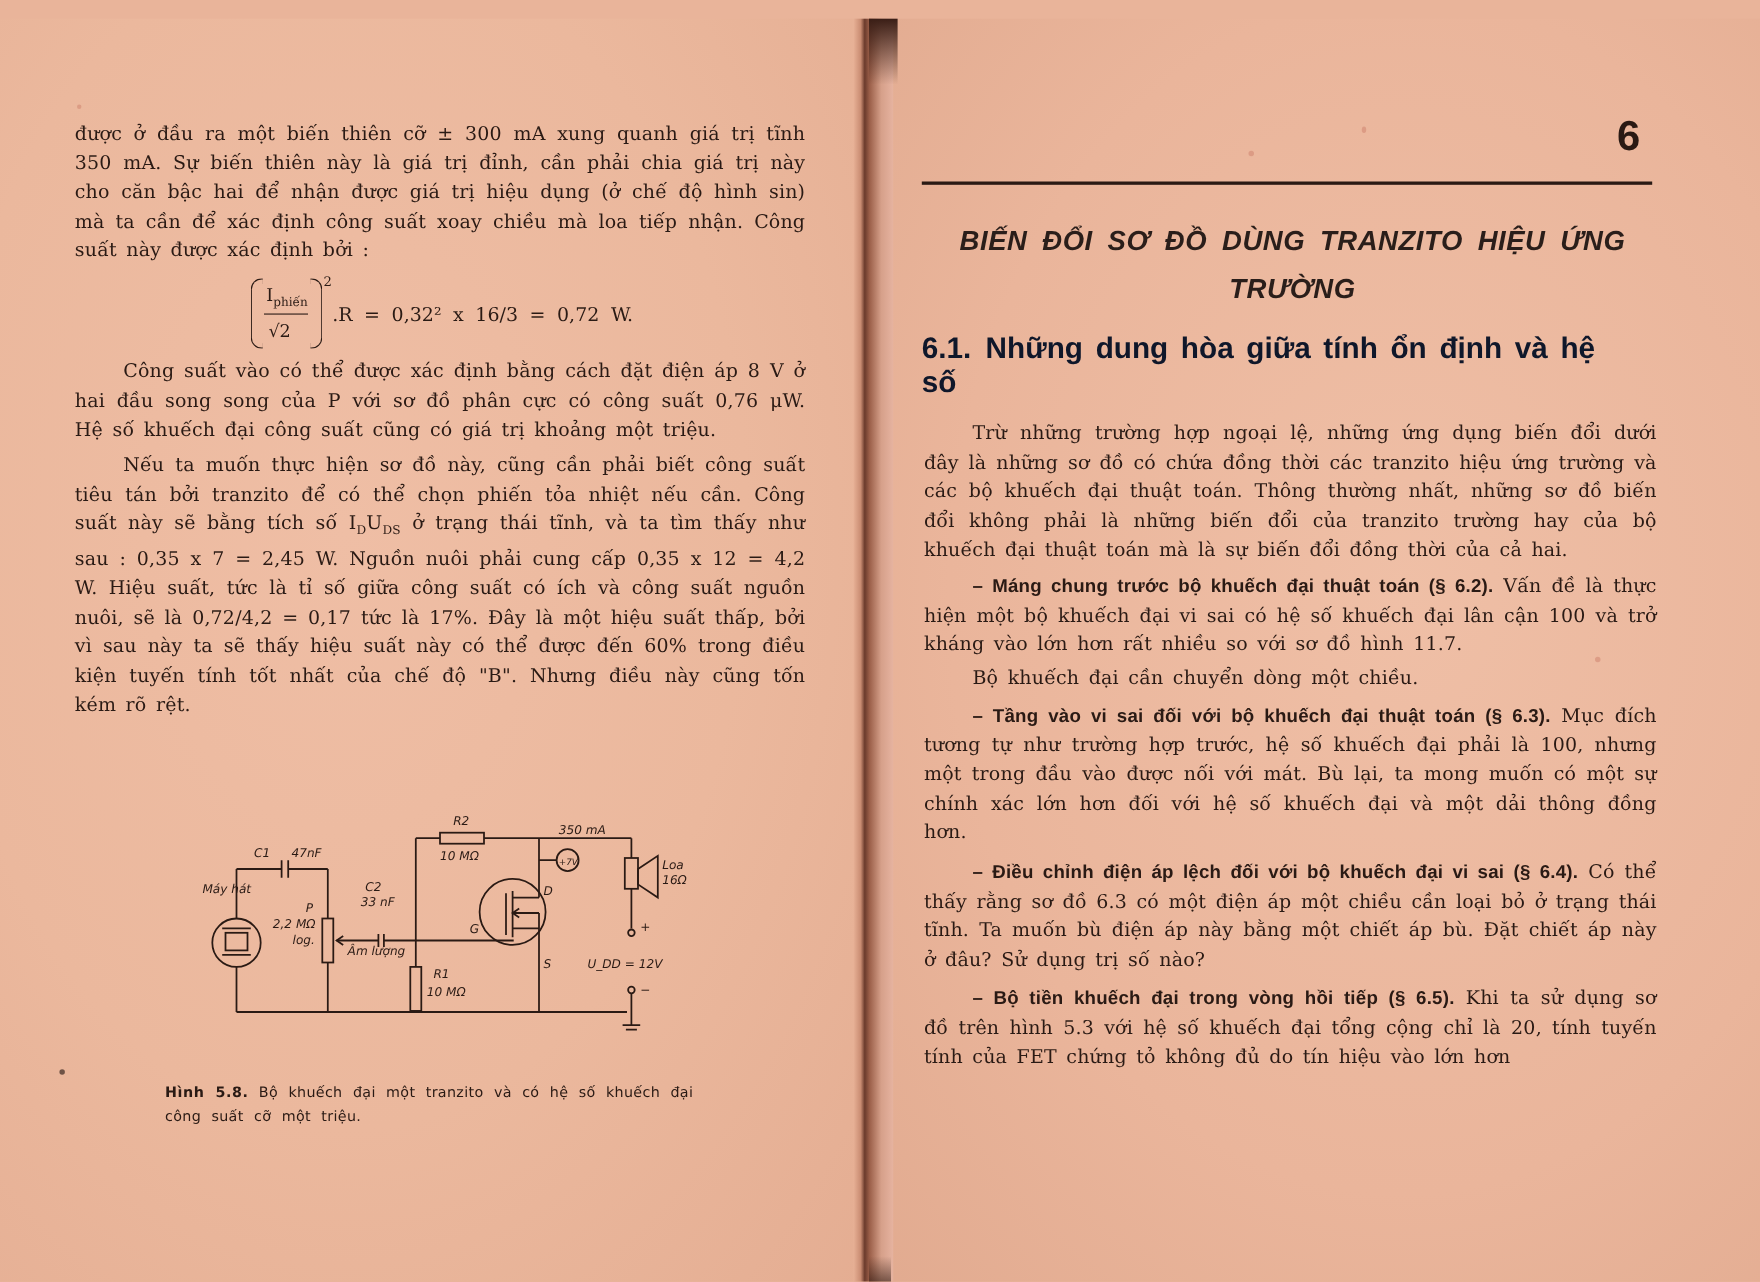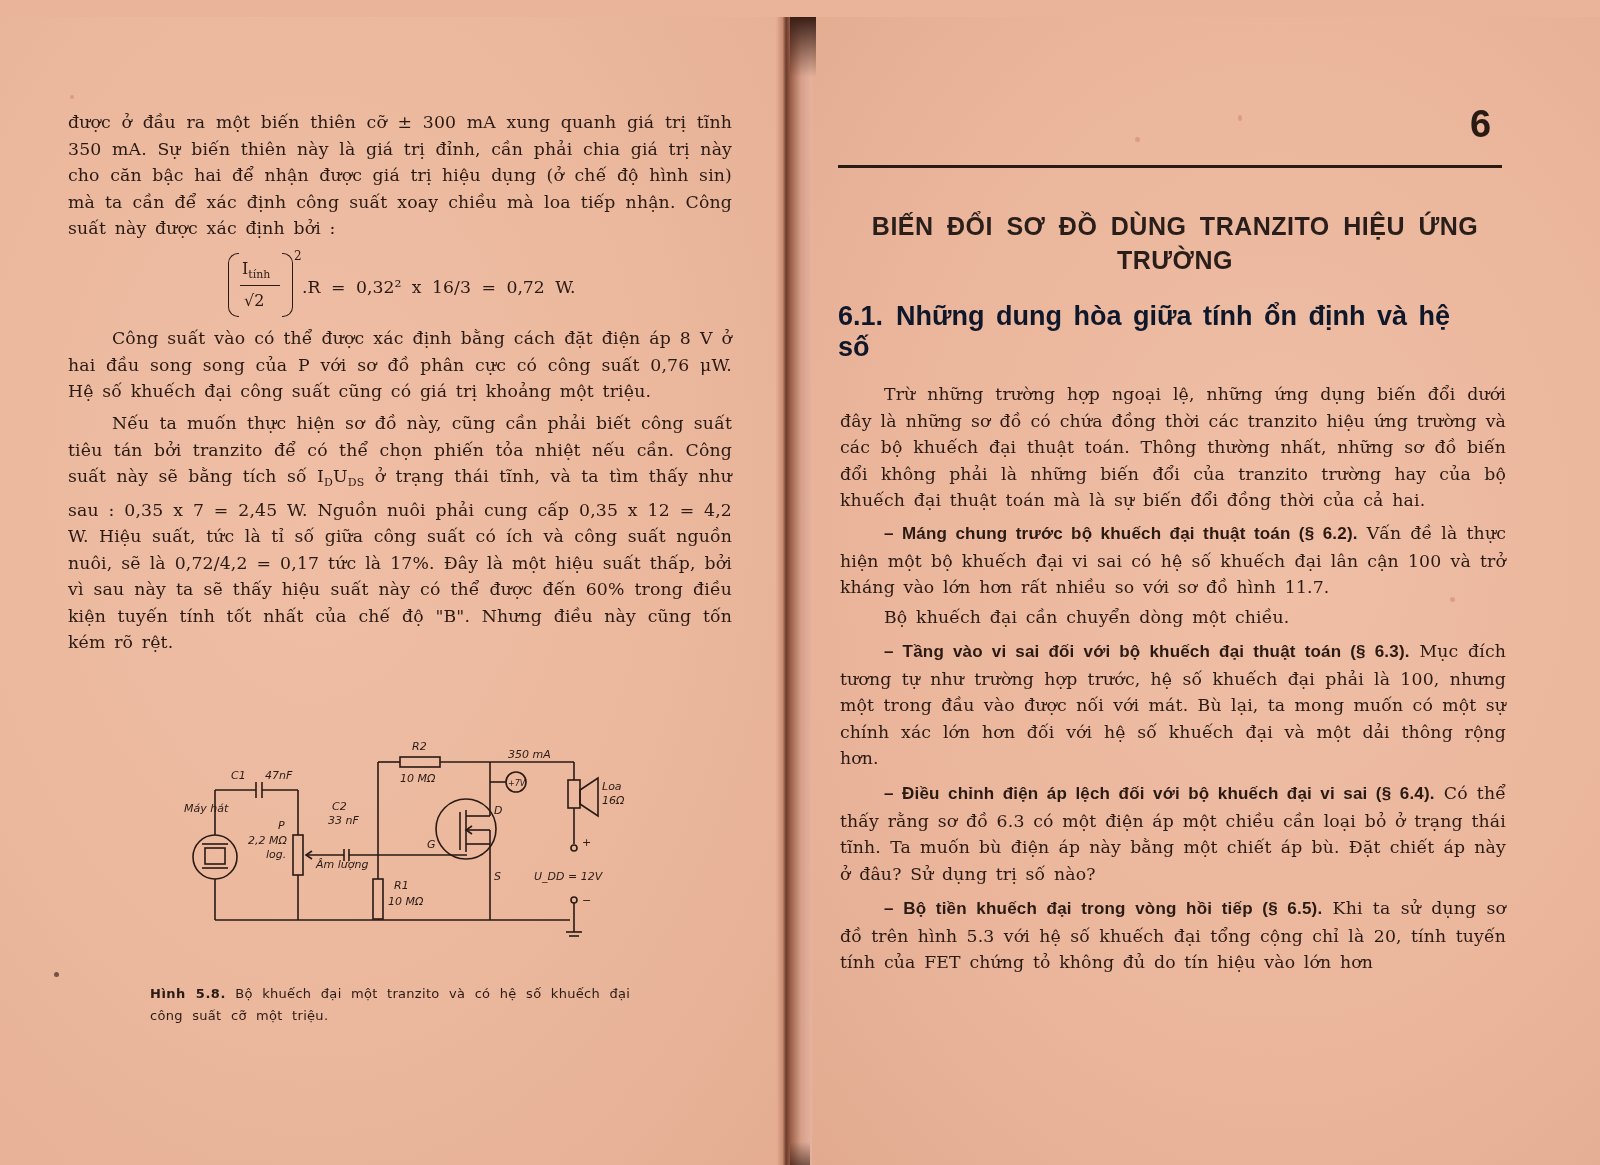--- a/index.html
+++ b/index.html
@@ -70,23 +70,23 @@
 
   
   .chapter-num {
     position:absolute; left:1470px; top:86px; font-family:"Liberation Sans", sans-serif;
     font-weight:bold; font-size:38px;
   }
   .chapter-rule {
     position:absolute; left:838px; top:148px; width:664px; height:3px; background:#2a1a14;
   }
   .chapter-title {
-    position:absolute; left:850px; top:192px; width:650px; text-align:center;
+    position:absolute; left:850px; top:180px; width:650px; text-align:center;
     font-family:"Liberation Sans", sans-serif; font-weight:bold; font-size:25px;
-    line-height:34px; letter-spacing:0.5px; word-spacing:6px; color:#2a1e1a;
+    line-height:44px; letter-spacing:0.5px; word-spacing:6px; color:#2a1e1a;font-style:italic;
   }
   .section-title {
     position:absolute; left:838px; top:284px; width:640px;
     font-family:"Liberation Sans", sans-serif; font-weight:bold; font-size:27px;
     line-height:31px; color:#0f172a; word-spacing:4px;
   }
   .section-title .num { display:inline-block; width:58px; }
   .section-title .line2 { display:block; padding-left:59px; }
 
   #rp1 { left:840px; top:364px; width:666px; }
@@ -117,21 +117,21 @@
   <div class="speck" style="left:70px;top:78px;width:4px;height:4px"></div>
   <div class="speck" style="left:1135px;top:120px;width:5px;height:5px"></div>
   <div class="speck" style="left:1238px;top:98px;width:4px;height:6px"></div>
   <div class="speck" style="left:1450px;top:580px;width:5px;height:5px"></div>
   <div class="speck" style="left:54px;top:955px;width:5px;height:5px;background:#3a2a22;opacity:0.7"></div>
 
   <p class="para" id="lp1">được ở đầu ra một biến thiên cỡ ± 300 mA xung quanh giá trị tĩnh 350 mA. Sự biến thiên này là giá trị đỉnh, cần phải chia giá trị này cho căn bậc hai để nhận được giá trị hiệu dụng (ở chế độ hình sin) mà ta cần để xác định công suất xoay chiều mà loa tiếp nhận. Công suất này được xác định bởi :</p>
 
   <div class="formula">
     <span class="paren-l"></span>
-    <span class="num"><span>I</span><sub>tính</sub></span>
+    <span class="num"><span>I</span><sub>phiến</sub></span>
     <span class="bar"></span>
     <span class="den">√2</span>
     <span class="paren-r"></span>
     <span class="exp">2</span>
     <span class="rest">.R = 0,32² x 16/3 = 0,72 W.</span>
   </div>
 
   <p class="para indent" id="lp2">Công suất vào có thể được xác định bằng cách đặt điện áp 8 V ở hai đầu song song của P với sơ đồ phân cực có công suất 0,76 μW. Hệ số khuếch đại công suất cũng có giá trị khoảng một triệu.</p>
 
   <p class="para indent" id="lp3"><span>Nếu ta muốn thực hiện sơ đồ này, cũng cần phải biết công suất tiêu tán bởi tranzito để có thể chọn phiến tỏa nhiệt nếu cần. Công suất này sẽ bằng tích số </span><span>I</span><sub style="font-size:11px">D</sub><span>U</span><sub style="font-size:11px">DS</sub><span> ở trạng thái tĩnh, và ta tìm thấy như sau : 0,35 x 7 = 2,45 W. Nguồn nuôi phải cung cấp 0,35 x 12 = 4,2 W. Hiệu suất, tức là tỉ số giữa công suất có ích và công suất nguồn nuôi, sẽ là 0,72/4,2 = 0,17 tức là 17%. Đây là một hiệu suất thấp, bởi vì sau này ta sẽ thấy hiệu suất này có thể được đến 60% trong điều kiện tuyến tính tốt nhất của chế độ "B". Nhưng điều này cũng tốn kém rõ rệt.</span></p>
@@ -232,20 +232,20 @@
   <div class="section-title">
     <span class="num">6.1.</span><span>Những dung hòa giữa tính ổn định và hệ số</span>
   </div>
 
   <p class="para indent" id="rp1"><span>Trừ những trường hợp ngoại lệ, những ứng dụng biến đổi dưới đây là những sơ đồ có chứa đồng thời các tranzito hiệu ứng trường và các bộ khuếch đại thuật toán. Thông thường nhất, những sơ đồ biến đổi không phải là những biến đổi của tranzito trường hay của bộ khuếch đại thuật toán mà là sự biến đổi đồng thời của cả hai.</span></p>
 
   <p class="para indent" id="rp2"><span class="bold-lead">– Máng chung trước bộ khuếch đại thuật toán (§ 6.2).</span><span> Vấn đề là thực hiện một bộ khuếch đại vi sai có hệ số khuếch đại lân cận 100 và trở kháng vào lớn hơn rất nhiều so với sơ đồ hình 11.7.</span></p>
 
   <p class="para indent" id="rp3"><span>Bộ khuếch đại cần chuyển dòng một chiều.</span></p>
 
-  <p class="para indent" id="rp4"><span class="bold-lead">– Tầng vào vi sai đối với bộ khuếch đại thuật toán (§ 6.3).</span><span> Mục đích tương tự như trường hợp trước, hệ số khuếch đại phải là 100, nhưng một trong đầu vào được nối với mát. Bù lại, ta mong muốn có một sự chính xác lớn hơn đối với hệ số khuếch đại và một dải thông rộng hơn.</span></p>
+  <p class="para indent" id="rp4"><span class="bold-lead">– Tầng vào vi sai đối với bộ khuếch đại thuật toán (§ 6.3).</span><span> Mục đích tương tự như trường hợp trước, hệ số khuếch đại phải là 100, nhưng một trong đầu vào được nối với mát. Bù lại, ta mong muốn có một sự chính xác lớn hơn đối với hệ số khuếch đại và một dải thông đồng hơn.</span></p>
 
   <p class="para indent" id="rp5"><span class="bold-lead">– Điều chỉnh điện áp lệch đối với bộ khuếch đại vi sai (§ 6.4).</span><span> Có thể thấy rằng sơ đồ 6.3 có một điện áp một chiều cần loại bỏ ở trạng thái tĩnh. Ta muốn bù điện áp này bằng một chiết áp bù. Đặt chiết áp này ở đâu? Sử dụng trị số nào?</span></p>
 
   <p class="para indent" id="rp6"><span class="bold-lead">– Bộ tiền khuếch đại trong vòng hồi tiếp (§ 6.5).</span><span> Khi ta sử dụng sơ đồ trên hình 5.3 với hệ số khuếch đại tổng cộng chỉ là 20, tính tuyến tính của FET chứng tỏ không đủ do tín hiệu vào lớn hơn</span></p>
 
   <div class="page-number">97</div>
 </div>
 
 </body></html>

